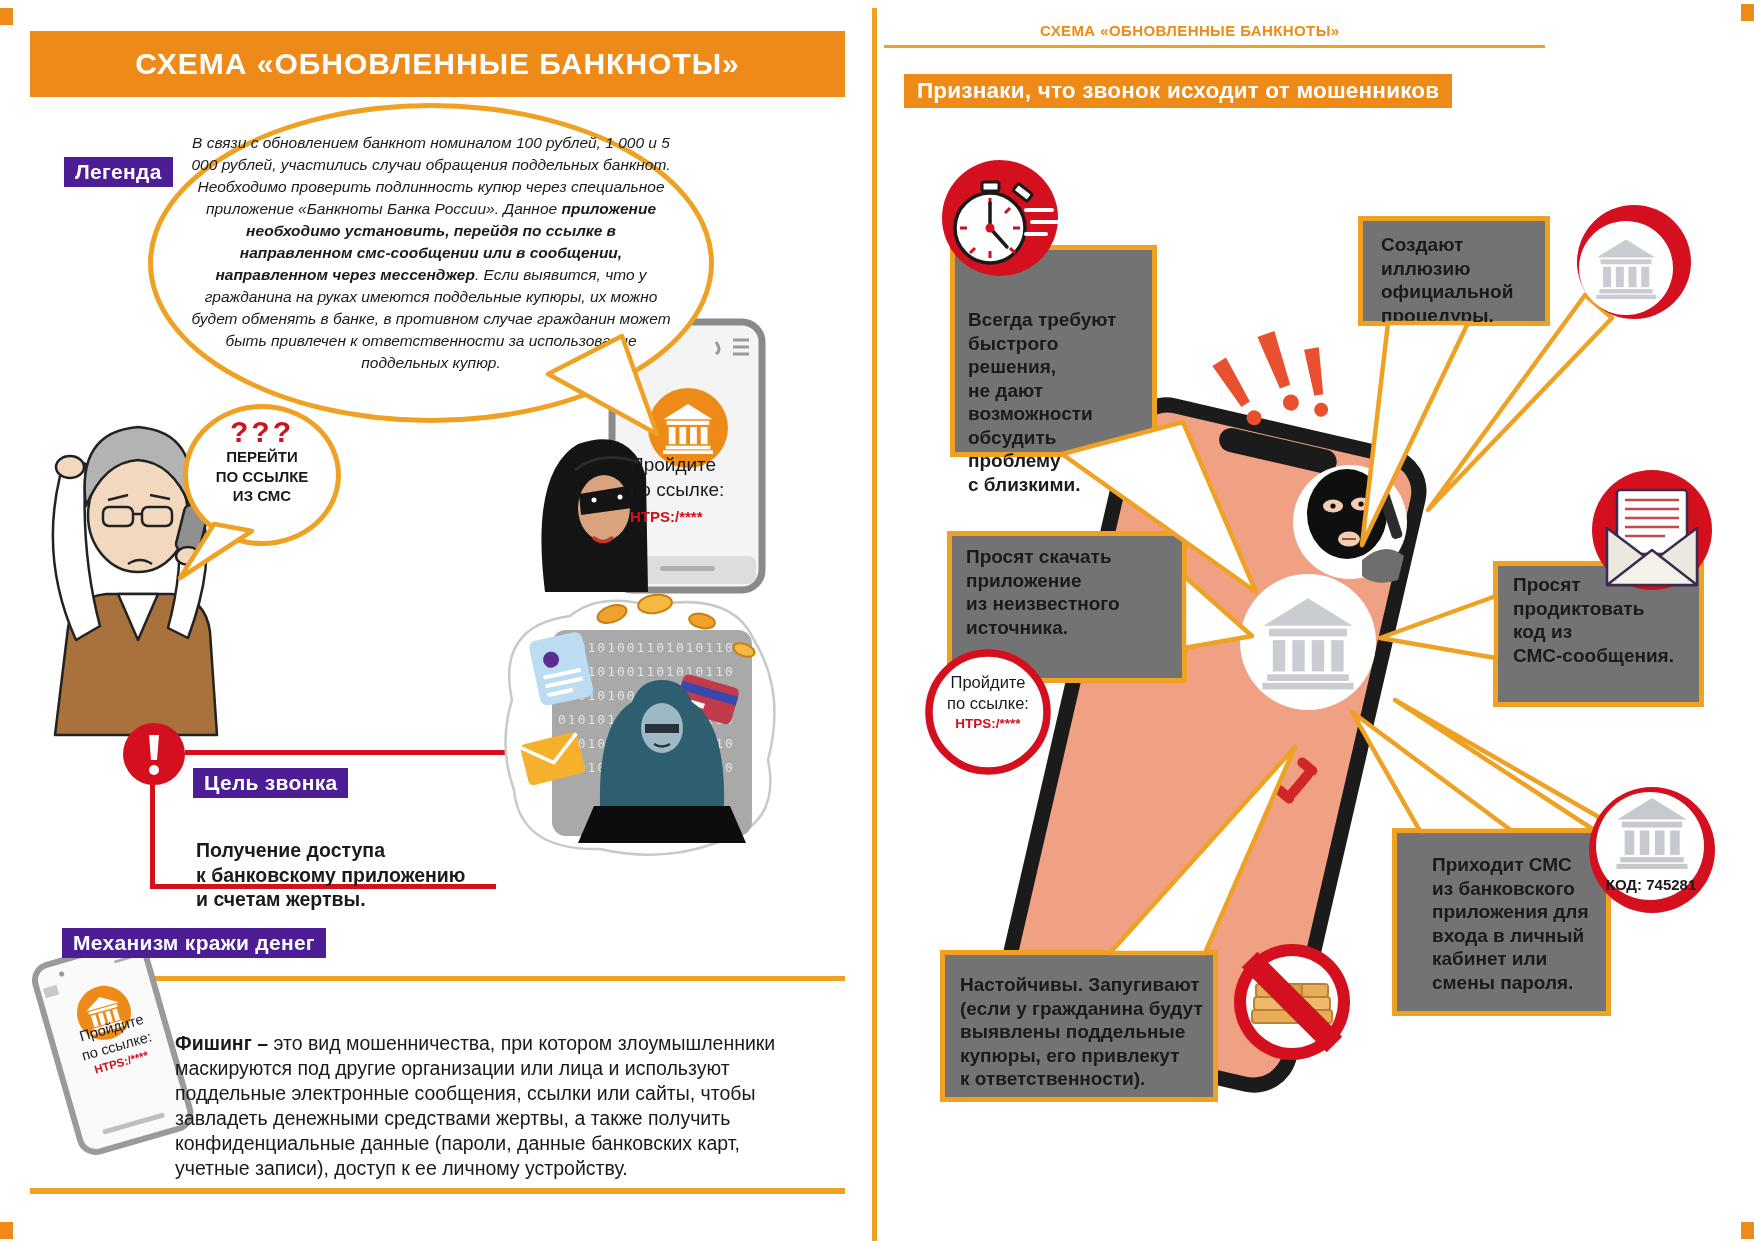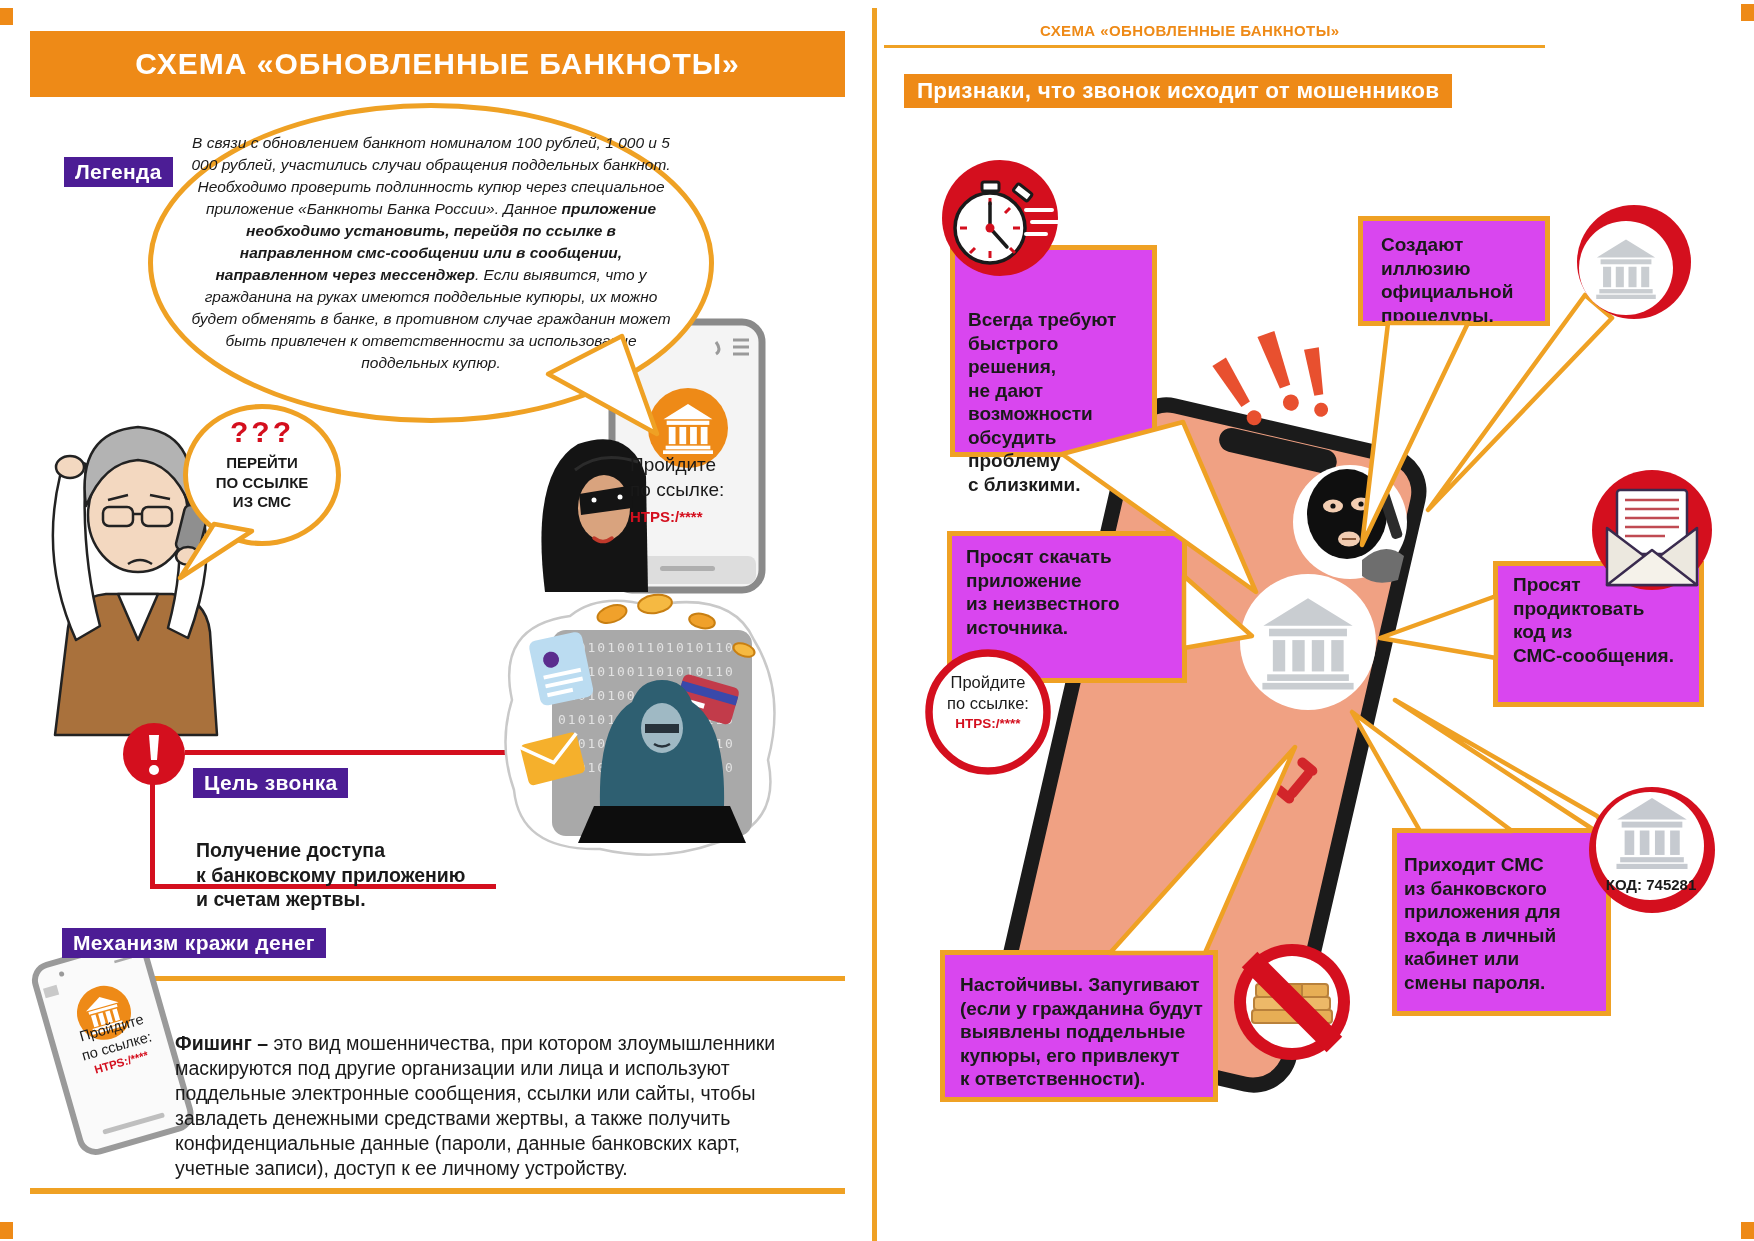--- a/index.html
+++ b/index.html
@@ -6,21 +6,21 @@
   .canvas{position:relative;width:1754px;height:1241px;background:#fff;overflow:hidden;
           font-family:"Liberation Sans",sans-serif;color:#1a1a1a}
   svg.layer{position:absolute;left:0;top:0;pointer-events:none}
   .layer-base{z-index:0}
   .txt{position:absolute;z-index:1}
   .layer-top{z-index:2}
   .ctext{position:absolute;z-index:3;text-align:center}
   .chip{position:absolute;z-index:1;background:#4c1d95;color:#fff;font-weight:700;
         font-size:21px;padding:3px 11px;white-space:nowrap;letter-spacing:.3px}
   .banner{position:absolute;z-index:1;background:#EE8A17;color:#fff;font-weight:700;text-align:center}
-  .callout{position:absolute;z-index:1;border:5px solid #EFA124;background:#d946ef;box-sizing:border-box;
+  .callout{position:absolute;z-index:1;border:5px solid #EFA124;background:#737373;box-sizing:border-box;
            font-weight:700;font-size:19px;line-height:1.24;white-space:pre-line}
   .pre{white-space:pre-line}
   .bubble{position:absolute;z-index:1;border:5px solid #EFA124;background:#fff;border-radius:50%}
   .link-red{color:#D40F1E;font-weight:700}
   .it{font-style:italic}
 </style>
 </head>
 <body>
 
 <div class="canvas">
@@ -203,21 +203,21 @@
 
   <div class="bubble" style="left:148px;top:103px;width:556px;height:310px">
     <div class="it" style="position:absolute;left:38px;right:38px;top:24px;text-align:center;font-size:15.5px;line-height:1.42">
       <span>В связи с обновлением банкнот номиналом 100 рублей, 1 000 и 5 000 рублей, участились случаи обращения поддельных банкнот. Необходимо проверить подлинность купюр через специальное приложение «Банкноты Банка России». Данное </span><b>приложение необходимо установить, перейдя по ссылке в направленном смс-сообщении или в сообщении, направленном через мессенджер</b><span>. Если выявится, что у гражданина на руках имеются поддельные купюры, их можно будет обменять в банке, в противном случае гражданин может быть привлечен к ответственности за использование поддельных купюр.</span>
     </div>
   </div>
 
   <div class="bubble" style="left:183px;top:404px;width:148px;height:132px">
     <div style="position:absolute;left:0;right:0;top:8px;text-align:center">
       <div style="color:#D40F1E;font-weight:700;font-size:30px;letter-spacing:3px;line-height:1">???</div>
-      <div class="pre" style="font-weight:700;font-size:15px;line-height:1.3;margin-top:6px">ПЕРЕЙТИ
+      <div class="pre" style="font-weight:700;font-size:15px;line-height:1.3;margin-top:0">ПЕРЕЙТИ
 ПО ССЫЛКЕ
 ИЗ СМС</div>
     </div>
   </div>
 
   <div class="txt" style="left:630px;top:452px;width:125px">
     <div class="pre" style="font-size:19px;line-height:1.32">Пройдите
 по ссылке:</div>
     <div class="link-red" style="font-size:15px;margin-top:6px">HTPS:/****</div>
   </div>
@@ -253,21 +253,21 @@
 официальной
 процедуры.</div>
   <div class="callout" style="left:1493px;top:561px;width:211px;height:146px;padding:7px 8px 8px 15px">Просят
 продиктовать
 код из
 СМС-сообщения.</div>
   <div class="callout" style="left:947px;top:531px;width:240px;height:152px;padding:9px 8px 8px 14px">Просят скачать
 приложение
 из неизвестного
 источника.</div>
-  <div class="callout" style="left:1392px;top:828px;width:219px;height:188px;padding:20px 8px 8px 7px">Приходит СМС
+  <div class="callout" style="left:1392px;top:828px;width:219px;height:188px;padding:20px 8px 8px 35px">Приходит СМС
 из банковского
 приложения для
 входа в личный
 кабинет или
 смены пароля.</div>
   <div class="callout" style="left:940px;top:950px;width:278px;height:152px;padding:18px 0 8px 15px">Настойчивы. Запугивают
 (если у гражданина будут
 выявлены поддельные
 купюры, его привлекут
 к ответственности).</div>

